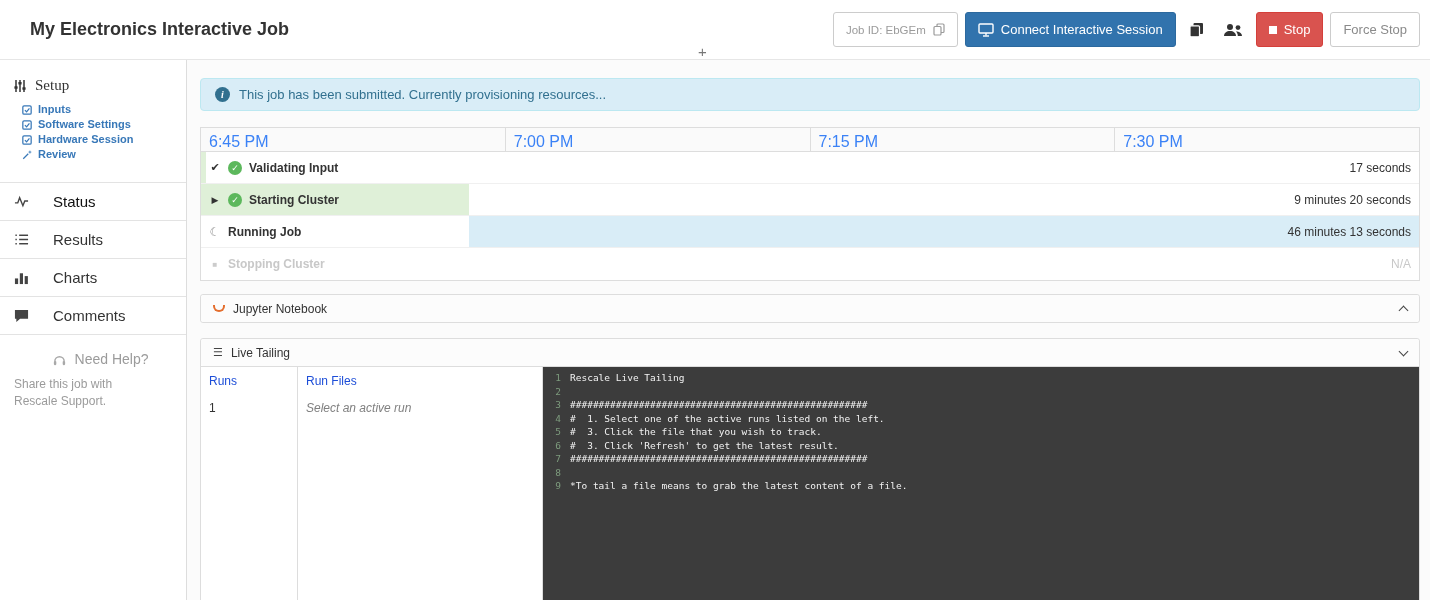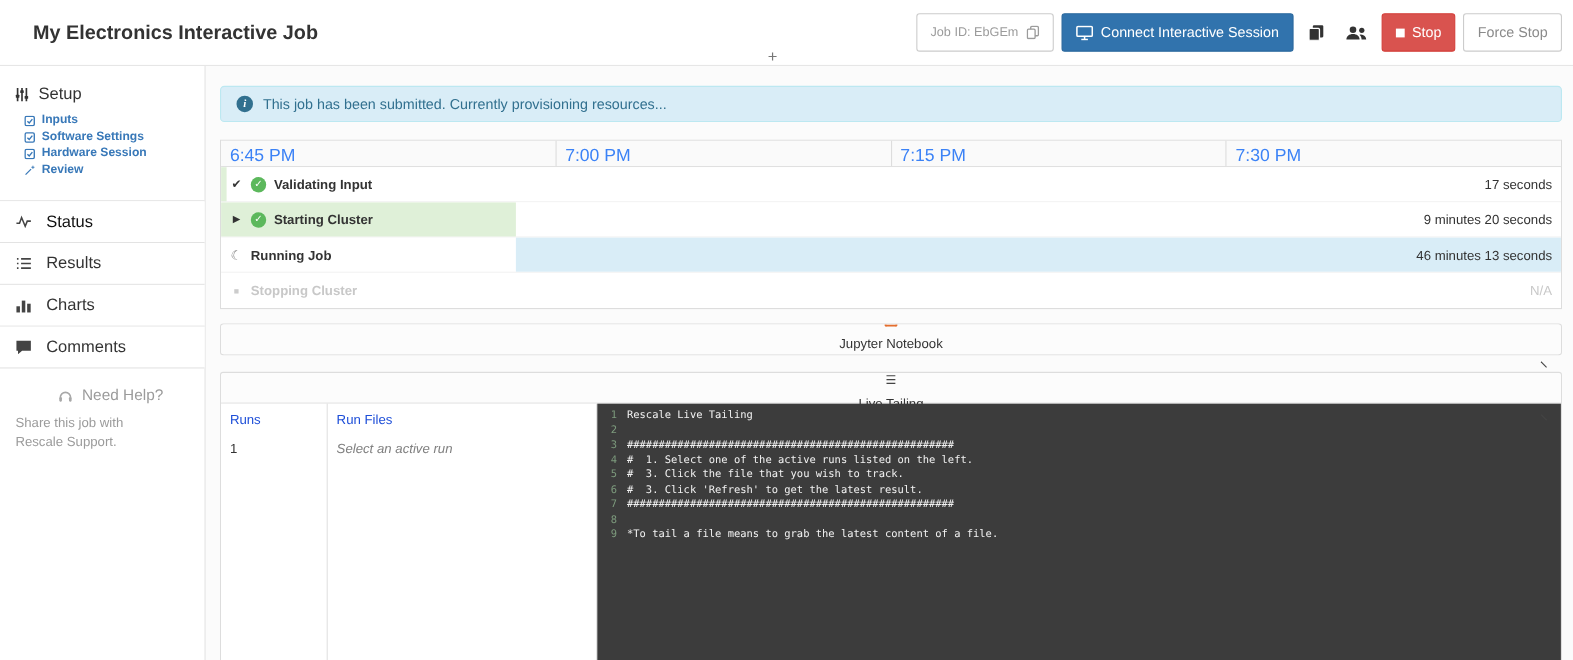--- a/index.html
+++ b/index.html
@@ -18,25 +18,25 @@
   .stop-square { width:8px; height:8px; background:#fff; display:inline-block; }
   .btn-force { border-color:#ccc; color:#8a8a8a; }
 
   
   .layout { display:flex; height:550px; }
   .sidebar { width:187px; border-right:1px solid #ddd; background:#fff; padding-top:13px; flex-shrink:0; }
   .main { flex:1; background:#fbfbfb; padding:18px 10px 0 13px; position:relative; overflow:hidden; }
   .plus-btn { position:absolute; top:44px; left:698px; color:#777; font-size:15px; line-height:15px; cursor:pointer; background:none; border:none; font-family:inherit; }
 
   
-  .setup-header { display:flex; align-items:center; gap:8px; padding:4px 0 8px 13px; font-size:15px; color:#333; }
+  .setup-header { display:flex; align-items:center; gap:8px; padding:4px 0 8px 13px; font-size:15px; color:#333;font-family:Liberation Serif, serif; }
   .setup-links { padding:0 0 20px 22px; }
   .setup-link { display:flex; align-items:center; gap:6px; font-size:11px; font-weight:bold; color:#3878b8; line-height:15px; cursor:pointer; text-decoration:none; }
   .nav { border-top:1px solid #e3e3e3; }
-  .nav-item { display:flex; align-items:center; gap:13px; height:38px; padding-left:14px; font-size:15px; color:#333; border-bottom:1px solid #e3e3e3; cursor:pointer; background:#fff; }
+  .nav-item { display:flex; align-items:center; gap:24px; height:38px; padding-left:14px; font-size:15px; color:#333; border-bottom:1px solid #e3e3e3; cursor:pointer; background:#fff; }
   .nav-item.active { color:#111; }
   .help { margin-top:16px; padding-left:14px; color:#9b9b9b; }
   .help-title { display:flex; align-items:center; gap:8px; font-size:14px; cursor:pointer;justify-content:center; }
   .help-text { font-size:12px; margin-top:9px; width:132px; line-height:1.45; color:#9b9b9b; }
 
   
   .alert { background:#d9edf7; border:1px solid #bce8f1; border-radius:4px; color:#31708f; padding:8px 14px; font-size:13px; display:flex; align-items:center; gap:9px; }
   .info-icon { width:15px; height:15px; min-width:15px; border-radius:50%; background:#31708f; color:#fff; font-size:10px; font-weight:bold; font-style:italic; font-family:"Liberation Serif",serif; display:flex; align-items:center; justify-content:center; }
 
   
@@ -56,21 +56,21 @@
   .tl-badge { width:14px; height:14px; border-radius:50%; background:#5cb85c; color:#fff; font-size:9px; display:flex; align-items:center; justify-content:center; }
   .tl-label { font-size:12px; font-weight:bold; color:#333; }
   .tl-duration { margin-left:auto; padding-right:8px; font-size:12px; color:#333; position:relative; z-index:1; }
   .tl-row.pending .tl-label { color:#c8c8c8; }
   .tl-row.pending .tl-duration { color:#c8c8c8; }
 
   
   .panel { border:1px solid #ddd; border-radius:3px; background:#fff; }
   .panel-jupyter { margin-top:13px; }
   .panel-tailing { margin-top:15px; }
-  .panel-header { height:27px; display:flex; align-items:center; gap:8px; padding:0 12px; font-size:12px; color:#333; background:#fcfcfc; cursor:pointer; border-radius:3px;flex-direction:column; }
+  .panel-header { height:27px; display:flex; align-items:center; gap:8px; padding:0 12px; font-size:12px; color:#333; background:#fcfcfc; cursor:pointer; border-radius:3px; }
   .jup-icon { width:12px; height:7px; border:2px solid #e46e2e; border-top:none; border-radius:0 0 10px 10px; }
   .ham-icon { font-size:11px; color:#444; font-family:"DejaVu Sans",sans-serif; }
   .chev { margin-left:auto; width:7px; height:7px; border-right:1.6px solid #444; border-bottom:1.6px solid #444; cursor:pointer; }
   .chev.up { transform:rotate(-135deg); margin-top:4px; }
   .chev.down { transform:rotate(45deg); margin-top:-3px; }
 
   
   .lt-body { display:flex; height:240px; border-top:1px solid #ddd; }
   .lt-runs { width:97px; border-right:1px solid #ddd; padding:7px 8px; font-size:12px; background:#fff; }
   .lt-files { width:245px; border-right:1px solid #ddd; padding:7px 8px; font-size:12px; background:#fff; }

